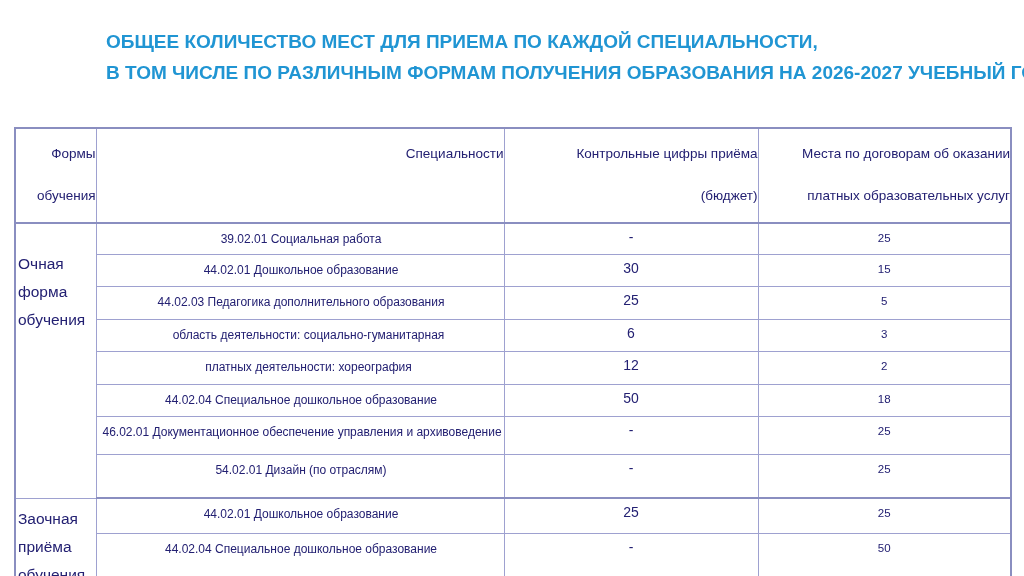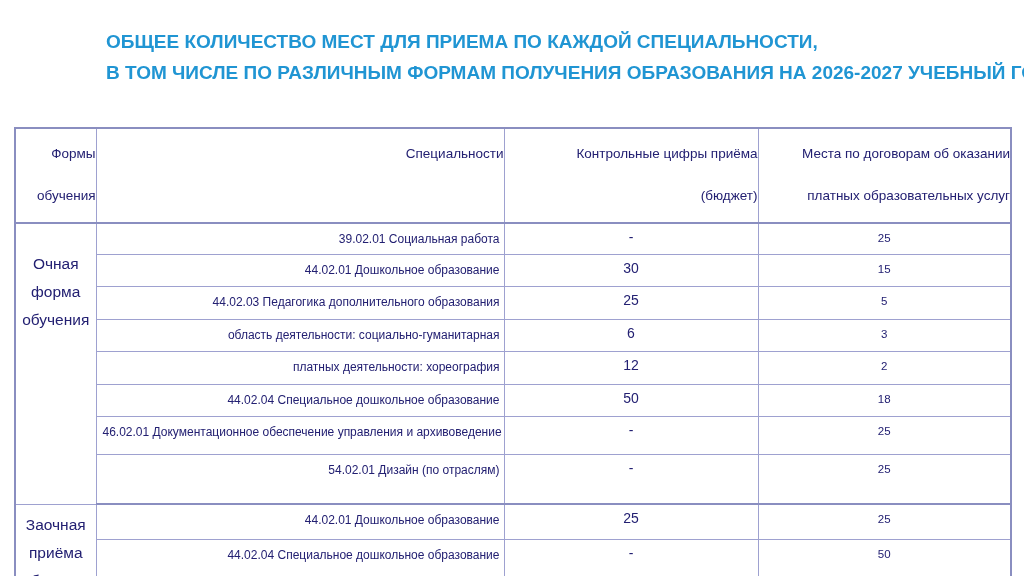--- a/index.html
+++ b/index.html
@@ -47,27 +47,27 @@
     overflow: hidden;
   }
   table.places thead th {
     border-bottom: 2px solid #8a8ec0;
     font-weight: normal; font-size: 13.5px;
     vertical-align: top; padding-top: 4px;
     line-height: 42px; white-space: pre-line;
     text-align: right;
   }
   td.form-cell {
-    font-size: 15.5px; text-align: center;
+    font-size: 15.5px; text-align: left;
     vertical-align: top; line-height: 28px;
     padding: 26px 2px 0 2px;
   }
   td.form-cell.zaochnaya { padding-top: 6px; }
   td.spec {
-    font-size: 12px; text-align: right;
+    font-size: 12px; text-align: center;
     vertical-align: top; padding: 8px 4px 0 6px;
     white-space: nowrap;
   }
   td.spec.indent { padding-left: 21px; }
   td.budget {
     font-size: 14px; text-align: center;
     vertical-align: top; padding-top: 5px;
   }
   td.paid {
     font-size: 11.5px; text-align: center;
@@ -134,21 +134,21 @@
       <tr style="height:32px">
         <td class="spec">44.02.04 Специальное дошкольное образование</td>
         <td class="budget">50</td>
         <td class="paid">18</td>
       </tr>
       <tr style="height:38px">
         <td class="spec">46.02.01 Документационное обеспечение управления и архивоведение</td>
         <td class="budget">-</td>
         <td class="paid">25</td>
       </tr>
-      <tr style="height:50px" class="section-end">
+      <tr style="height:44px" class="section-end">
         <td class="spec">54.02.01 Дизайн (по отраслям)</td>
         <td class="budget">-</td>
         <td class="paid">25</td>
       </tr>
       <tr style="height:33px">
         <td class="form-cell zaochnaya" rowspan="2">Заочная приёма обучения</td>
         <td class="spec">44.02.01 Дошкольное образование</td>
         <td class="budget">25</td>
         <td class="paid">25</td>
       </tr>

